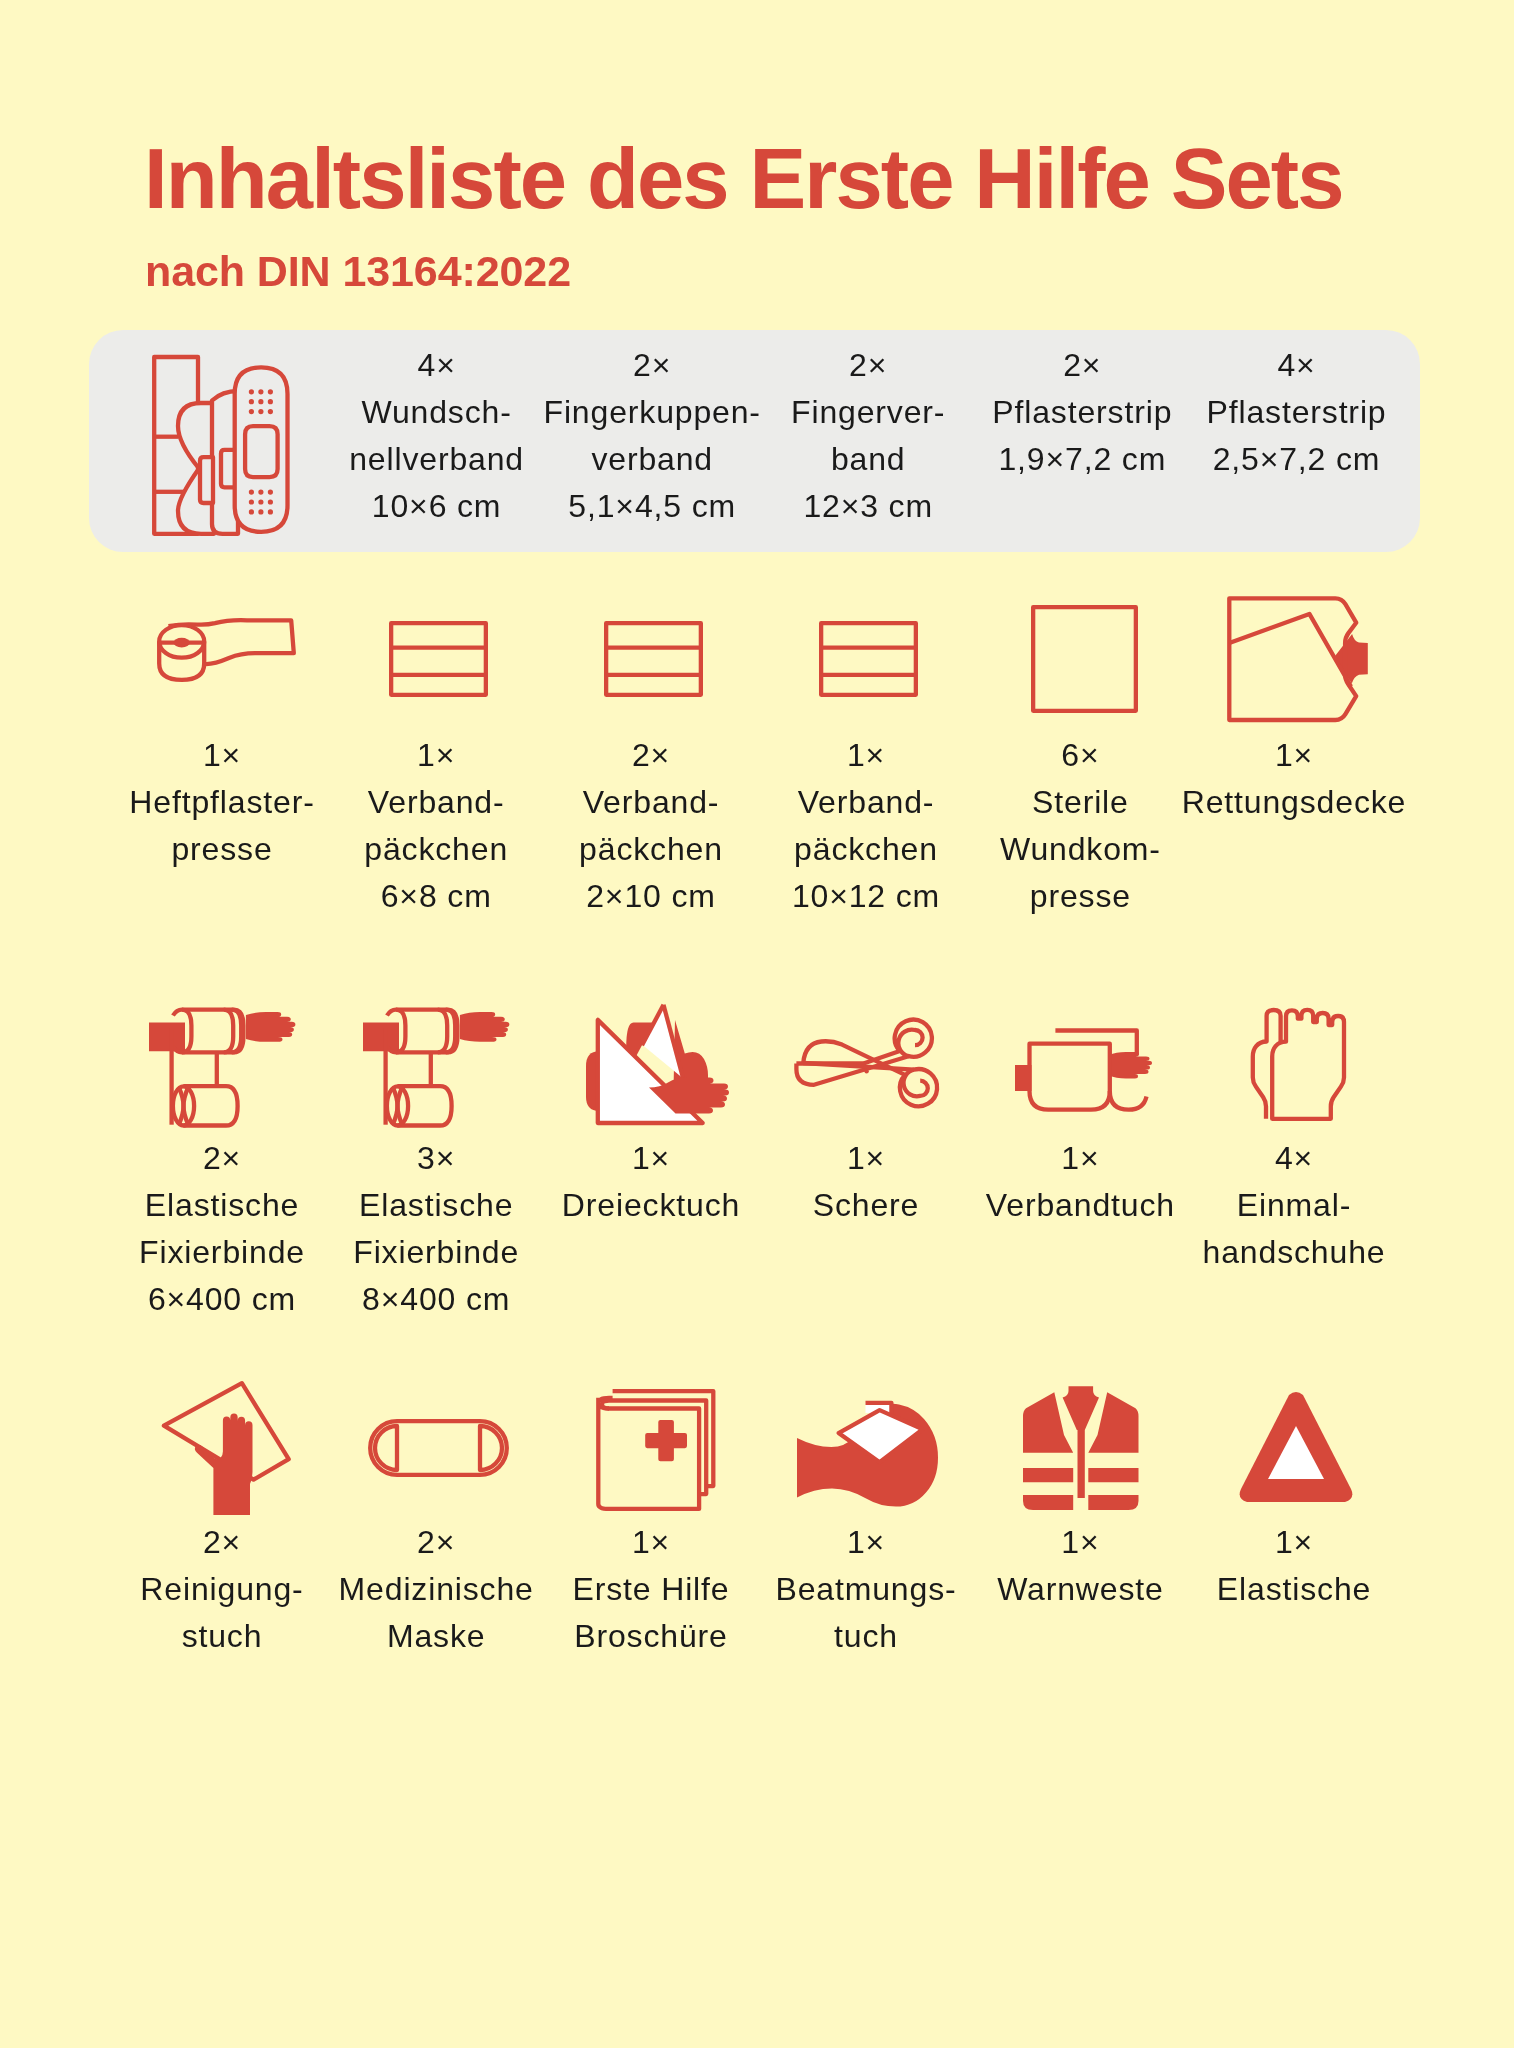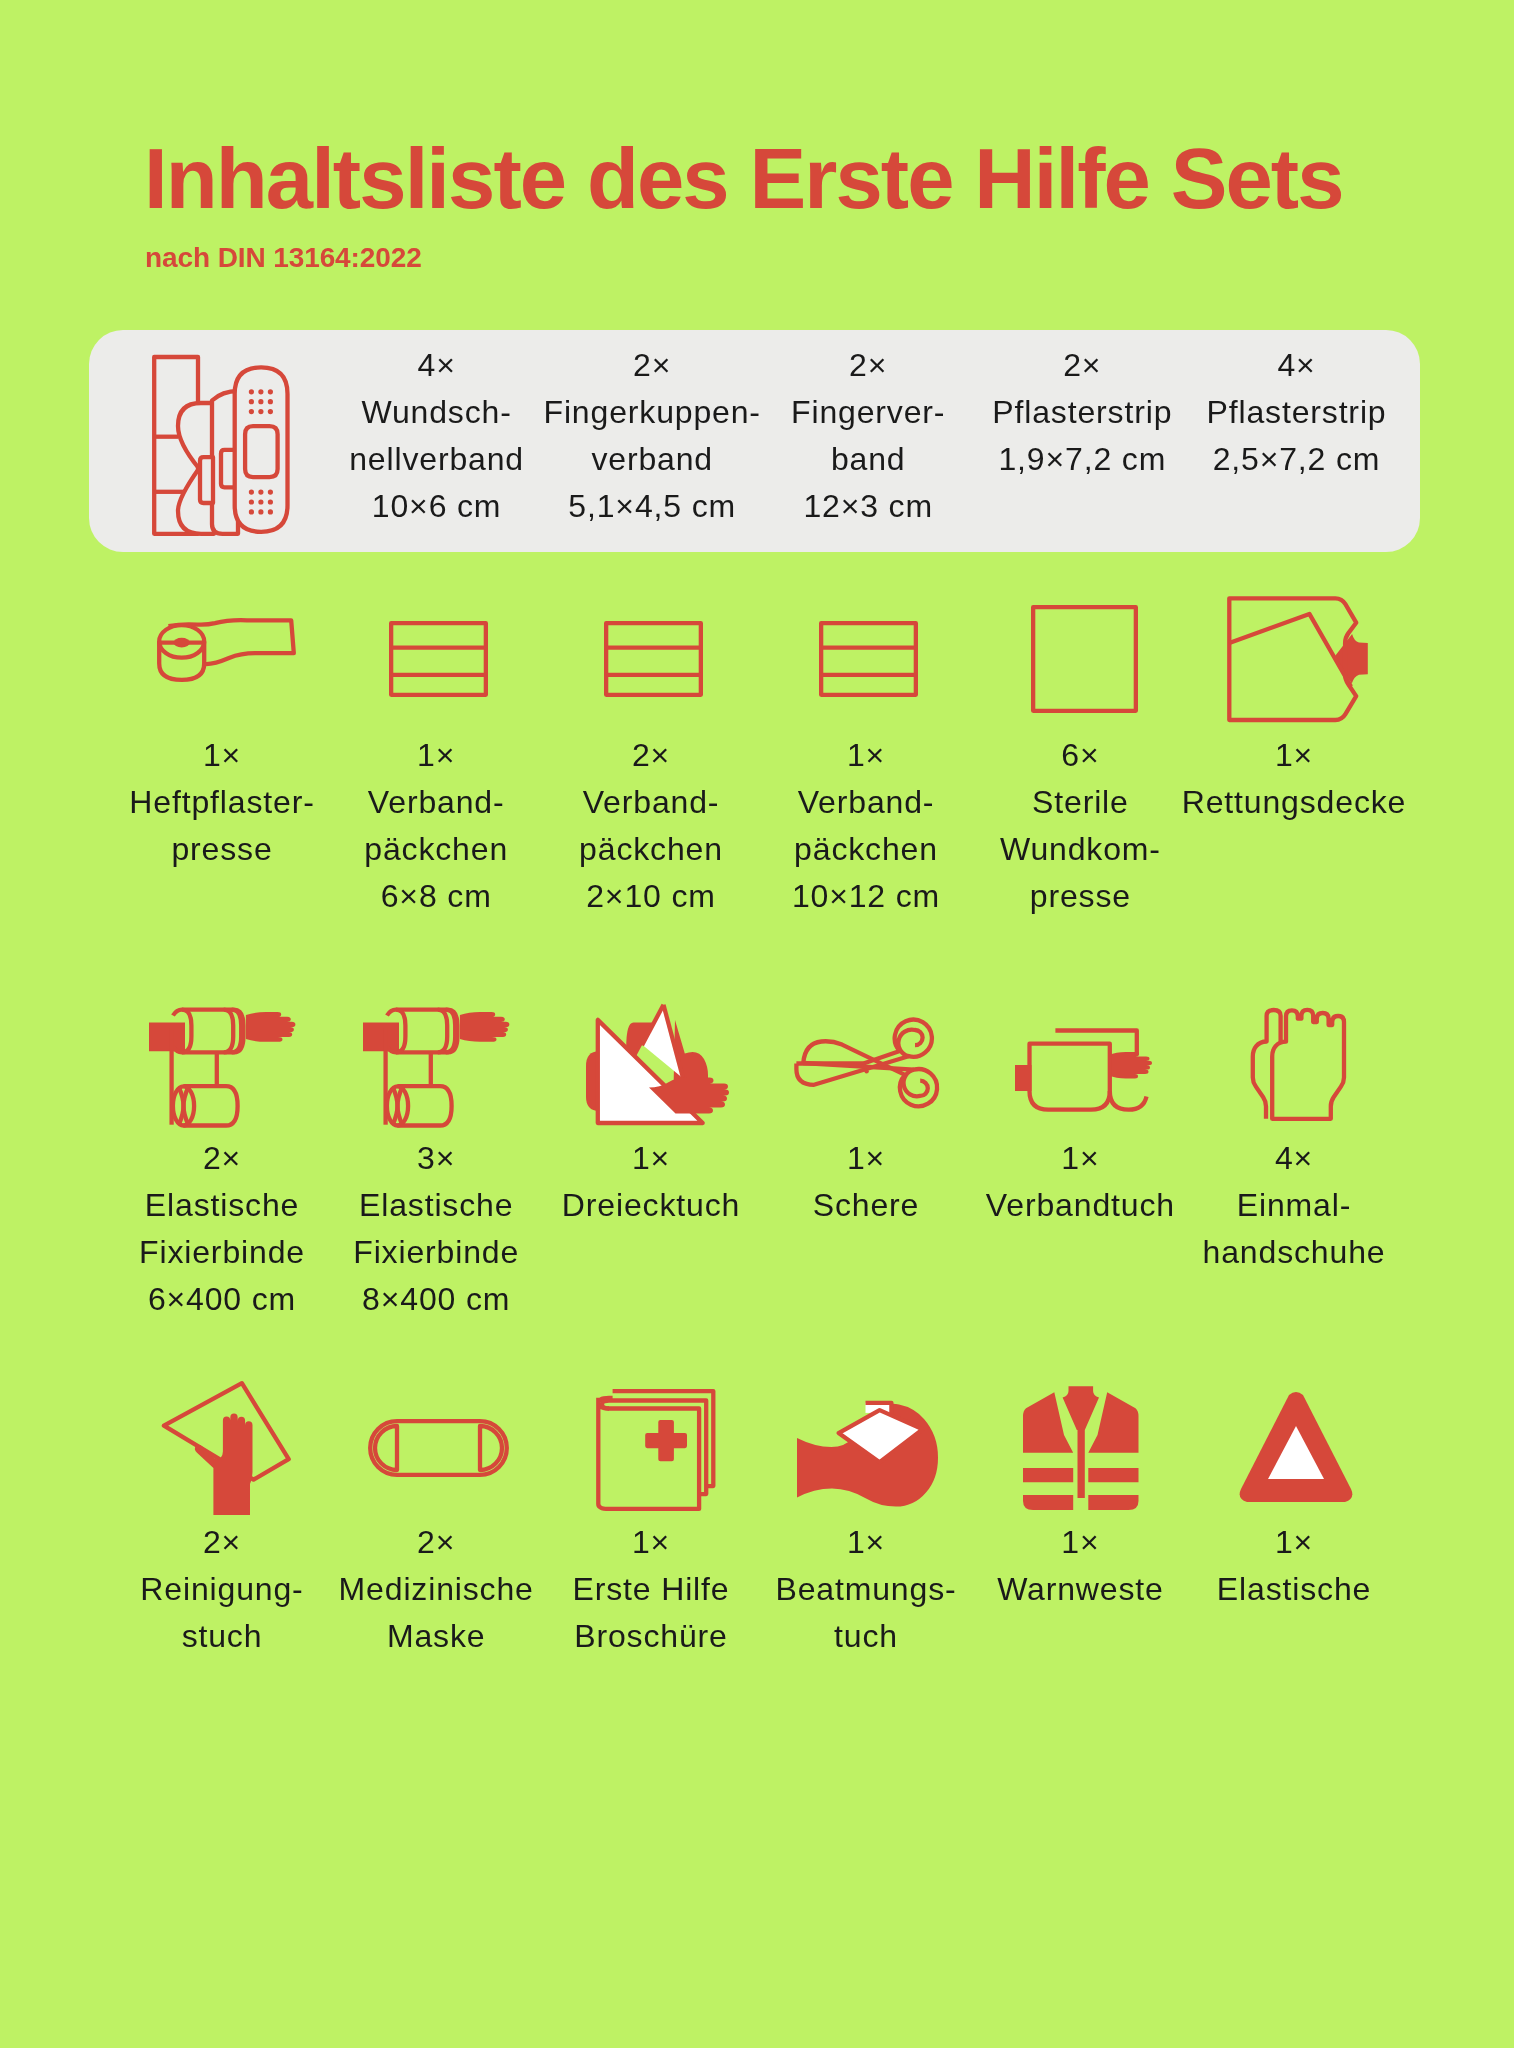--- a/index.html
+++ b/index.html
@@ -1,19 +1,19 @@
 <!DOCTYPE html>
 <html><head>
 <meta charset="utf-8">
 <style>
   html,body{margin:0;padding:0;}
   body{width:1514px;height:2048px;background:#ffffff;font-family:"Liberation Sans",sans-serif;overflow:hidden;}
-  .page{position:relative;width:1514px;height:2048px;background:#bef264;}
+  .page{position:relative;width:1514px;height:2048px;background:#fef9c3;}
   .title{position:absolute;left:144px;top:136px;font-size:85px;font-weight:700;color:#d6483a;letter-spacing:-1.9px;line-height:1;}
-  .subtitle{position:absolute;left:145px;top:244px;font-size:28px;font-weight:700;color:#d6483a;letter-spacing:-0.1px;line-height:1;}
+  .subtitle{position:absolute;left:145px;top:250px;font-size:43px;font-weight:700;color:#d6483a;letter-spacing:-0.1px;line-height:1;}
   .hilite{position:absolute;left:89px;top:330px;width:1331px;height:222px;background:#ececea;border-radius:34px;}
   .cell{position:absolute;width:260px;text-align:center;}
   .cell .line{font-size:32px;color:#1a1a1a;line-height:47px;letter-spacing:0.85px;font-weight:400;white-space:nowrap;}
   .iconbox{position:absolute;}
   .iconbox svg{display:block;overflow:visible;}
 </style>
 </head>
 <body>
 
 <div class="page">

